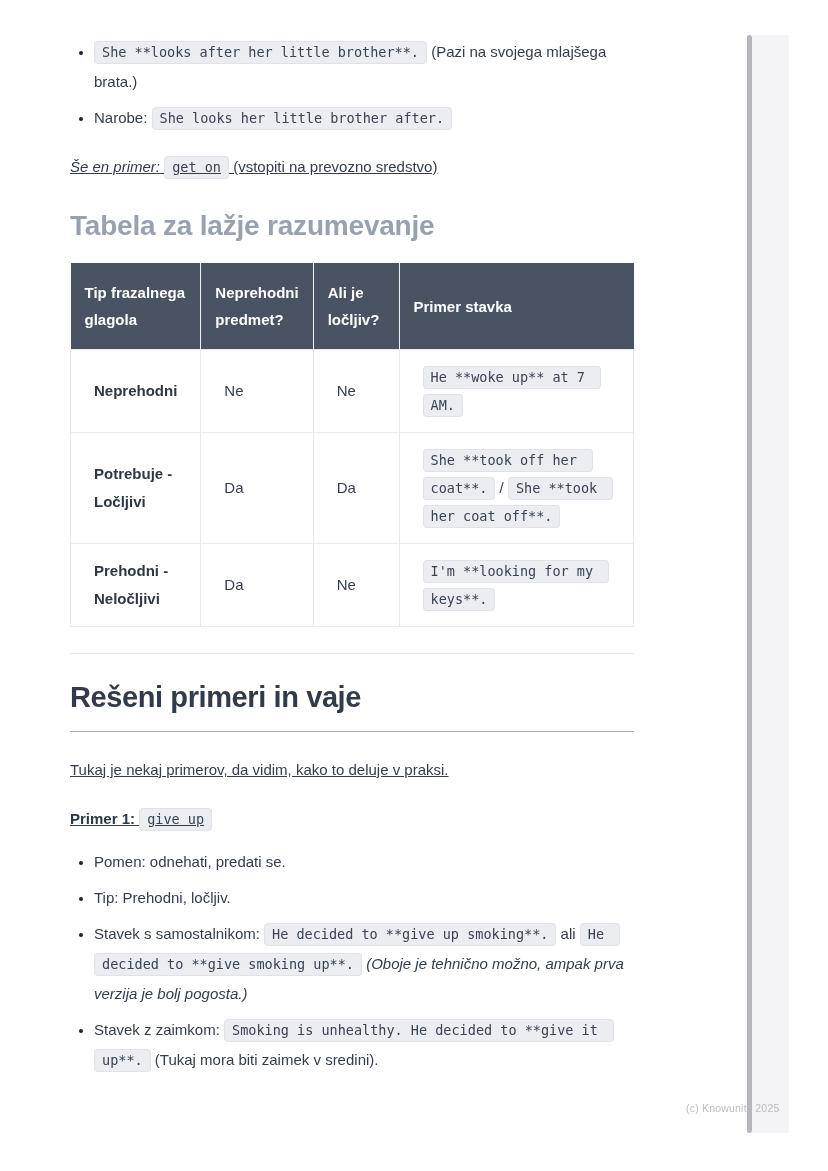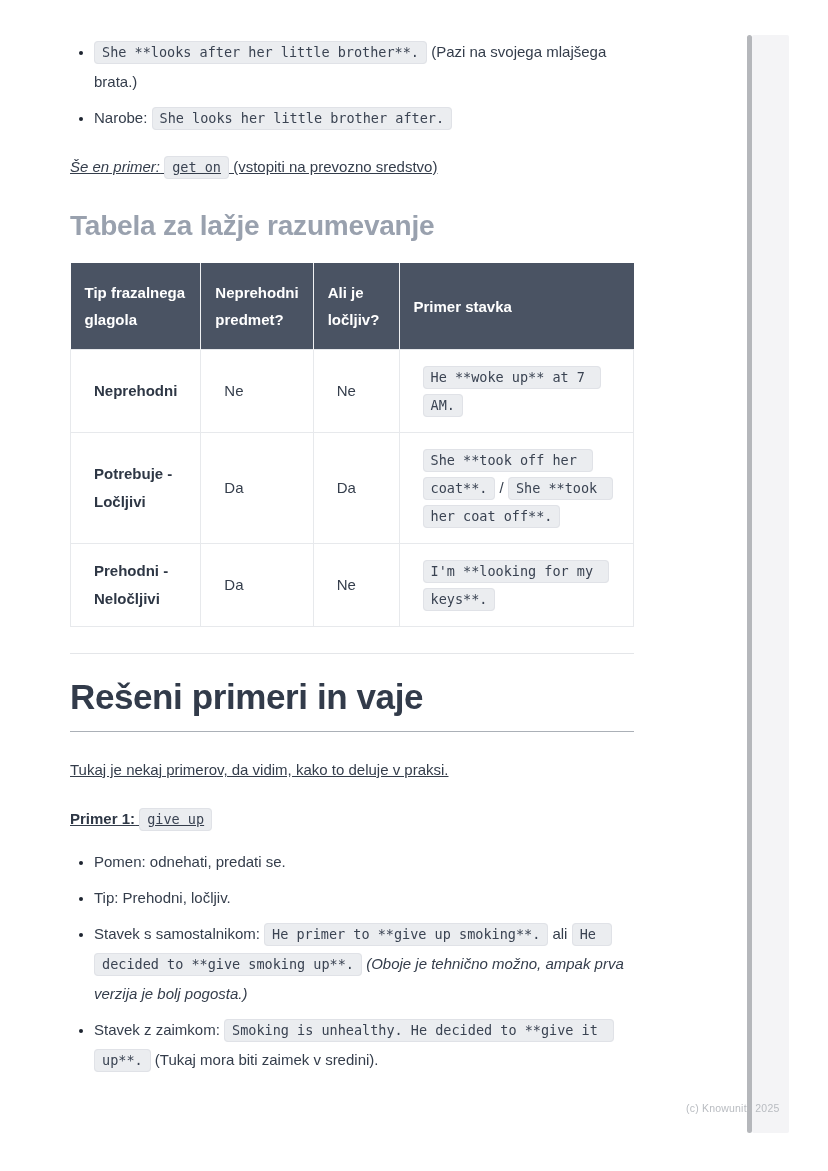--- a/index.html
+++ b/index.html
@@ -46,21 +46,21 @@
     border-left:1px solid #f0f1f3;
   }
   .ftable th:first-child{border-left:none;}
   .ftable td{
     border:1px solid #e7e9ec;
     padding:13px 23px;line-height:28px;vertical-align:middle;
     color:#353e4c;background:#ffffff;
   }
   hr.divider{border:none;border-top:1px solid #e4e6e9;margin:0 0 0;}
   h1.main{
-    font-size:35px;font-weight:700;color:#323b4a;letter-spacing:-.4px;
+    font-size:29px;font-weight:700;color:#323b4a;letter-spacing:-.4px;
     margin:24px 0 22px;line-height:38px;
     padding-bottom:15px;border-bottom:1px solid #abb0b7;
   }
   .example-label{margin:0 0 12px;}
   .solved-list{margin-top:10px;}
   .watermark{
     position:absolute;left:686px;top:1102px;z-index:2;
     font-size:10.5px;color:#b9bcc1;letter-spacing:.2px;
   }
   .scroll-track{
@@ -128,21 +128,21 @@
 
   <h1 class="main">Rešeni primeri in vaje</h1>
 
   <p>Tukaj je nekaj primerov, da vidim, kako to deluje v praksi.</p>
 
   <p class="example-label"><strong>Primer 1:</strong> <code class="chip">give up</code></p>
 
   <ul class="solved-list">
     <li>Pomen: odnehati, predati se.</li>
     <li>Tip: Prehodni, ločljiv.</li>
-    <li>Stavek s samostalnikom: <code class="chip">He primer to **give up smoking**.</code> ali <code class="chip">He decided to **give smoking up**.</code> <em>(Oboje je tehnično možno, ampak prva verzija je bolj pogosta.)</em></li>
+    <li>Stavek s samostalnikom: <code class="chip">He decided to **give up smoking**.</code> ali <code class="chip">He decided to **give smoking up**.</code> <em>(Oboje je tehnično možno, ampak prva verzija je bolj pogosta.)</em></li>
     <li>Stavek z zaimkom: <code class="chip">Smoking is unhealthy. He decided to **give it up**.</code> (Tukaj mora biti zaimek v sredini).</li>
   </ul>
 
 </div>
 
 <div class="watermark">(c) Knowunity 2025</div>
 
 <div class="scroll-track"></div>
 <div class="scroll-thumb"></div>
 

